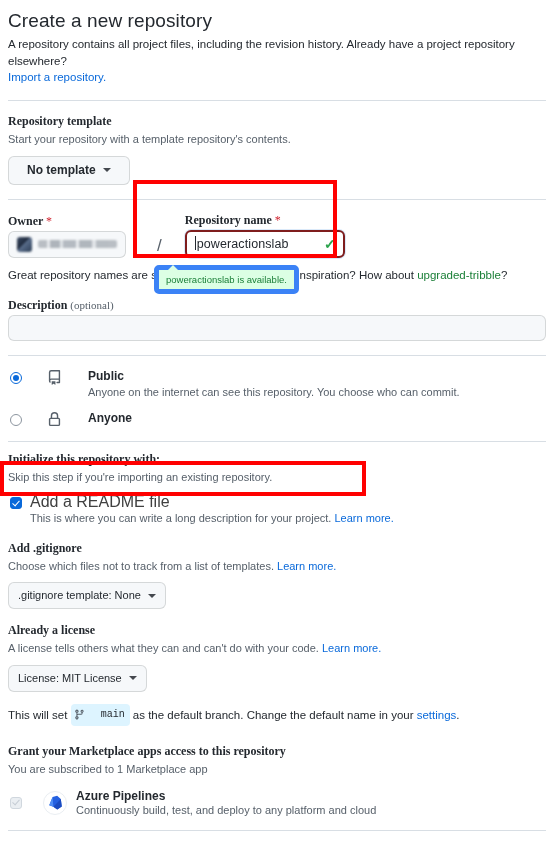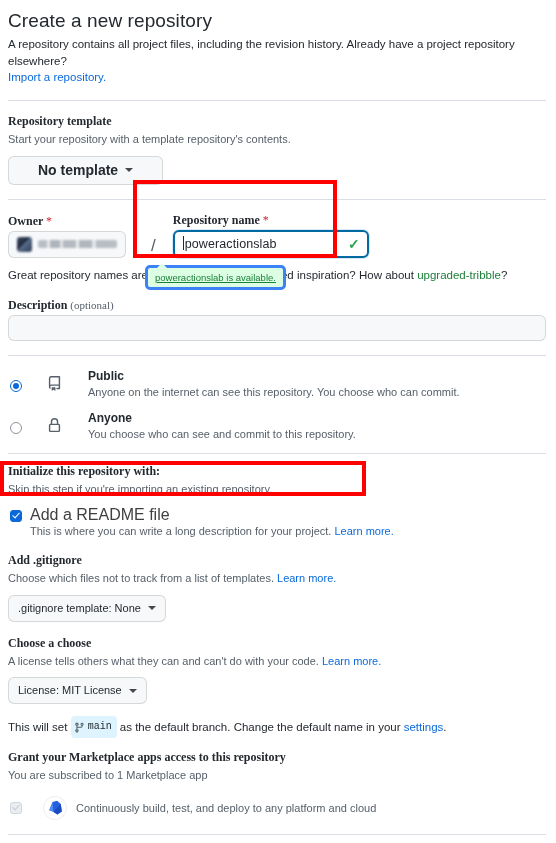--- a/index.html
+++ b/index.html
@@ -62,43 +62,43 @@
   .req { color: #cf222e; font-weight: 400; }
 
   
   .btn {
     display: inline-flex;
     align-items: center;
     gap: 5px;
     background: #f6f8fa;
     border: 1px solid rgba(27,31,36,.15);
     border-radius: 6px;
-    padding: 5px 29px;
-    font-size: 14px;
+    padding: 5px 18px;
+    font-size: 12px;
     font-weight: 600;
     color: #24292f;
     cursor: pointer;
     line-height: 17px;
   }
   .btn.small { font-size: 11px; padding: 4px 9px; font-weight: 400; }
   .caret {
     width: 0; height: 0;
     border-left: 4px solid transparent;
     border-right: 4px solid transparent;
     border-top: 4px solid #24292f;
     display: inline-block;
     margin-left: 2px;
     opacity: .85;
   }
 
   
   .namerow {
     display: flex;
     align-items: flex-end;
-    gap: 10px;
+    gap: 16px;
   }
   .owner-col { width: 126px; }
   .owner-btn {
     display: flex;
     align-items: center;
     gap: 6px;
     background: #f6f8fa;
     border: 1px solid rgba(27,31,36,.15);
     border-radius: 6px;
     padding: 4px 8px;
@@ -131,23 +131,23 @@
   }
   .slash {
     font-size: 17px;
     color: #57606a;
     font-weight: 300;
     padding: 0 7px 2px 7px;
     align-self: flex-end;
   }
   .name-col { flex: 1; max-width: 196px; }
   .name-input {
-    width: 196px;
+    width: 160px;
     height: 28px;
-    border: 2px solid #0369a1;
+    border: 2px solid #7f1d1d;
     border-radius: 6px;
     background: #fff;
     display: flex;
     align-items: center;
     padding: 0 7px 0 8px;
     box-shadow: 0 0 0 1px rgba(9,105,218,.15);
   }
   .name-input .val {
     flex: 1;
     font-size: 12.5px;
@@ -172,31 +172,30 @@
   .hintline {
     position: relative;
     margin-top: 9px;
     font-size: 11.5px;
     color: #24292f;
     line-height: 1.45;
     height: 17px;
   }
   .tooltip-avail {
     position: absolute;
-    left: 137px;
+    left: 146px;
     top: -2px;
     background: #dcffe4;
-    border: 3px solid #3b82f6;
+    border: 5px solid #3b82f6;
     border-radius: 5px;
     padding: 3px 7px;
     font-size: 9.5px;
     color: #1a7f37;
     white-space: nowrap;
     z-index: 5;
-    text-decoration: underline;
   }
   .tooltip-avail:after {
     content: "";
     position: absolute;
     left: 9px; top: -5px;
     border-left: 5px solid transparent;
     border-right: 5px solid transparent;
     border-bottom: 5px solid #dcffe4;
   }
   .green-name { color: #1a7f37; text-align: right; }
@@ -206,21 +205,21 @@
     width: 100%;
     height: 26px;
     background: #f6f8fa;
     border: 1px solid rgba(27,31,36,.15);
     border-radius: 6px;
   }
 
   
   .radio-row {
     display: flex;
-    align-items: center;
+    align-items: flex-start;
     gap: 16px;
     margin-bottom: 11px;
   }
   .radio {
     width: 12px; height: 12px;
     border-radius: 50%;
     border: 1px solid #8c959f;
     background: #fff;
     margin: 3px 9px 0 2px;
     flex: none;
@@ -293,21 +292,21 @@
   
   .branchline {
     font-size: 11.5px;
     color: #24292f;
     margin-top: 12px;
     line-height: 20px;
   }
   .branch-badge {
     display: inline-flex;
     align-items: center;
-    gap: 3px;
+    gap: 16px;
     background: #ddf4ff;
     border-radius: 4px;
     padding: 1px 5px 1px 3px;
     vertical-align: -2px;
   }
   .branch-badge .bn {
     font-family: "Liberation Mono", monospace;
     font-size: 10px;
     color: #24292f;
   }
@@ -421,21 +420,20 @@
 
     <div class="radio-row">
       <span class="radio"></span>
       <span class="vis-icon">
         <svg width="15" height="15" viewBox="0 0 16 16" fill="#57606a" aria-hidden="true">
           <path d="M4 4a4 4 0 0 1 8 0v2h.25c.966 0 1.75.784 1.75 1.75v5.5A1.75 1.75 0 0 1 12.25 15h-8.5A1.75 1.75 0 0 1 2 13.25v-5.5C2 6.784 2.784 6 3.75 6H4Zm8.25 3.5h-8.5a.25.25 0 0 0-.25.25v5.5c0 .138.112.25.25.25h8.5a.25.25 0 0 0 .25-.25v-5.5a.25.25 0 0 0-.25-.25ZM10.5 6V4a2.5 2.5 0 1 0-5 0v2Z"></path>
         </svg>
       </span>
       <span class="vis-body">
         <span class="t" style="display:block">Anyone</span>
-        <span class="d" style="display:block">You choose who can see and commit to this repository.</span>
       </span>
     </div>
   </div>
 
   <hr class="rule tight">
 
   <div>
     <div class="sec-label">Initialize this repository with:</div>
     <div class="sec-note" style="margin-bottom:10px">Skip this step if you're importing an existing repository.</div>
 
@@ -457,54 +455,55 @@
       <span>Choose which files not to track from a list of templates.</span>
       <a class="link" href="#">Learn more.</a>
     </div>
     <button class="btn small">
       <span>.gitignore template: None</span>
       <span class="caret"></span>
     </button>
   </div>
 
   <div style="margin-top:14px">
-    <div class="sec-label">Choose a choose</div>
+    <div class="sec-label">Already a license</div>
     <div class="sec-note">
       <span>A license tells others what they can and can't do with your code.</span>
       <a class="link" href="#">Learn more.</a>
     </div>
     <button class="btn small">
       <span>License: MIT License</span>
       <span class="caret"></span>
     </button>
   </div>
 
   <div class="branchline">
     <span>This will set </span><span class="branch-badge">
       <svg width="11" height="11" viewBox="0 0 16 16" fill="#57606a" aria-hidden="true">
         <path d="M9.5 3.25a2.25 2.25 0 1 1 3 2.122V6A2.5 2.5 0 0 1 10 8.5H6a1 1 0 0 0-1 1v1.128a2.251 2.251 0 1 1-1.5 0V5.372a2.25 2.25 0 1 1 1.5 0v1.836A2.493 2.493 0 0 1 6 7h4a1 1 0 0 0 1-1v-.628A2.25 2.25 0 0 1 9.5 3.25Zm-6 0a.75.75 0 1 0 1.5 0 .75.75 0 0 0-1.5 0Zm8.25-.75a.75.75 0 1 0 0 1.5.75.75 0 0 0 0-1.5ZM4.25 12a.75.75 0 1 0 0 1.5.75.75 0 0 0 0-1.5Z"></path>
       </svg>
       <span class="bn">main</span>
     </span><span> as the default branch. Change the default name in your </span><a class="link" href="#">settings</a><span>.</span>
   </div>
 
-  <div style="margin-top:12px">
+  <div style="margin-top:18px">
     <div class="sec-label">Grant your Marketplace apps access to this repository</div>
     <div class="sec-note" style="margin-bottom:0">You are subscribed to 1 Marketplace app</div>
 
     <div class="app-row">
       <span class="cbox disabled" style="margin-top:0"></span>
       <span class="app-icon-wrap">
         <svg width="15" height="15" viewBox="0 0 24 24" aria-hidden="true">
           <path d="M2 16.2 7.3 3.1 14.6 1 20.5 6.4 22 18.4 14.8 23 8.6 18.8Z" fill="#2560e0"></path>
           <path d="M8.6 18.8 14.8 23 22 18.4 20.5 6.4Z" fill="#1b4bc0"></path>
           <path d="M2 16.2 8.6 18.8 7.3 3.1Z" fill="#4f8ef5"></path>
         </svg>
       </span>
       <span class="app-body">
+        <span class="t" style="display:block">Azure Pipelines</span>
         <span class="d" style="display:block">Continuously build, test, and deploy to any platform and cloud</span>
       </span>
     </div>
   </div>
 
   <hr class="rule">
 
 </div>
 
 <div class="annot" id="annot-name"></div>

